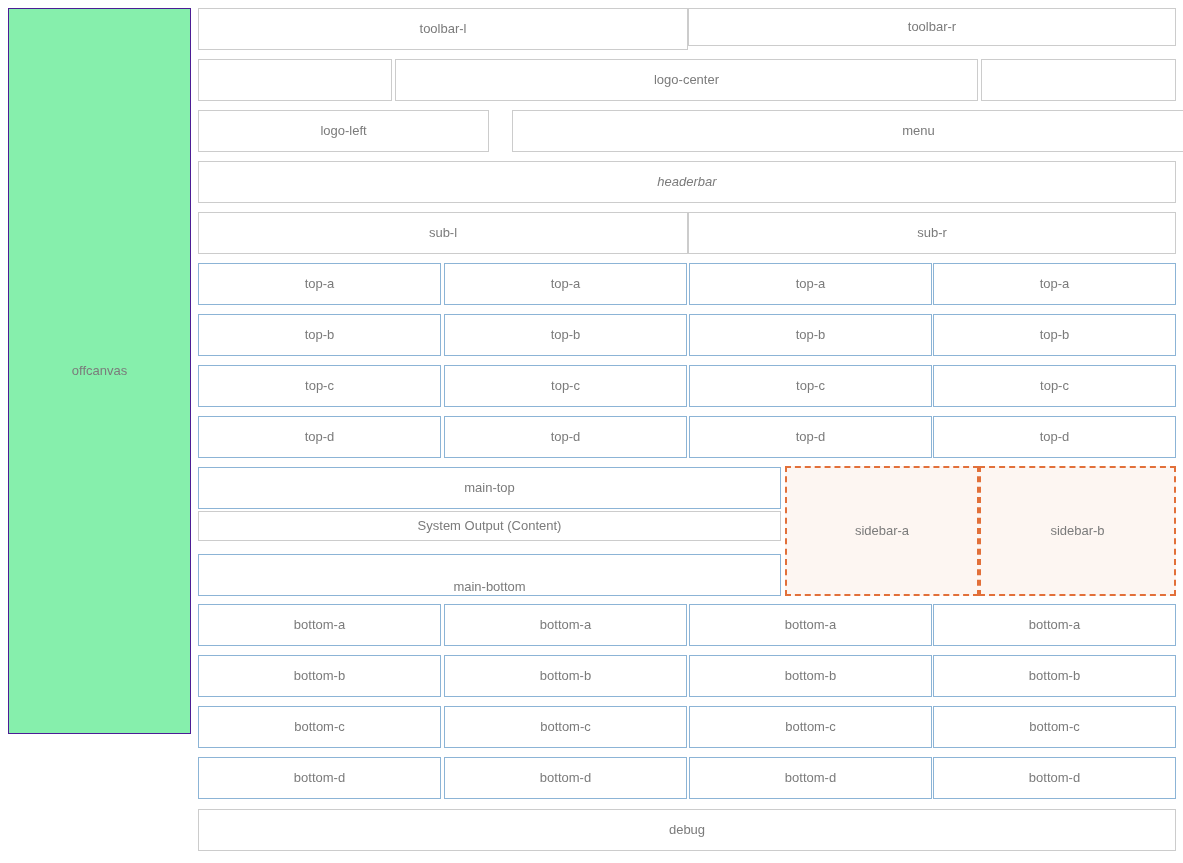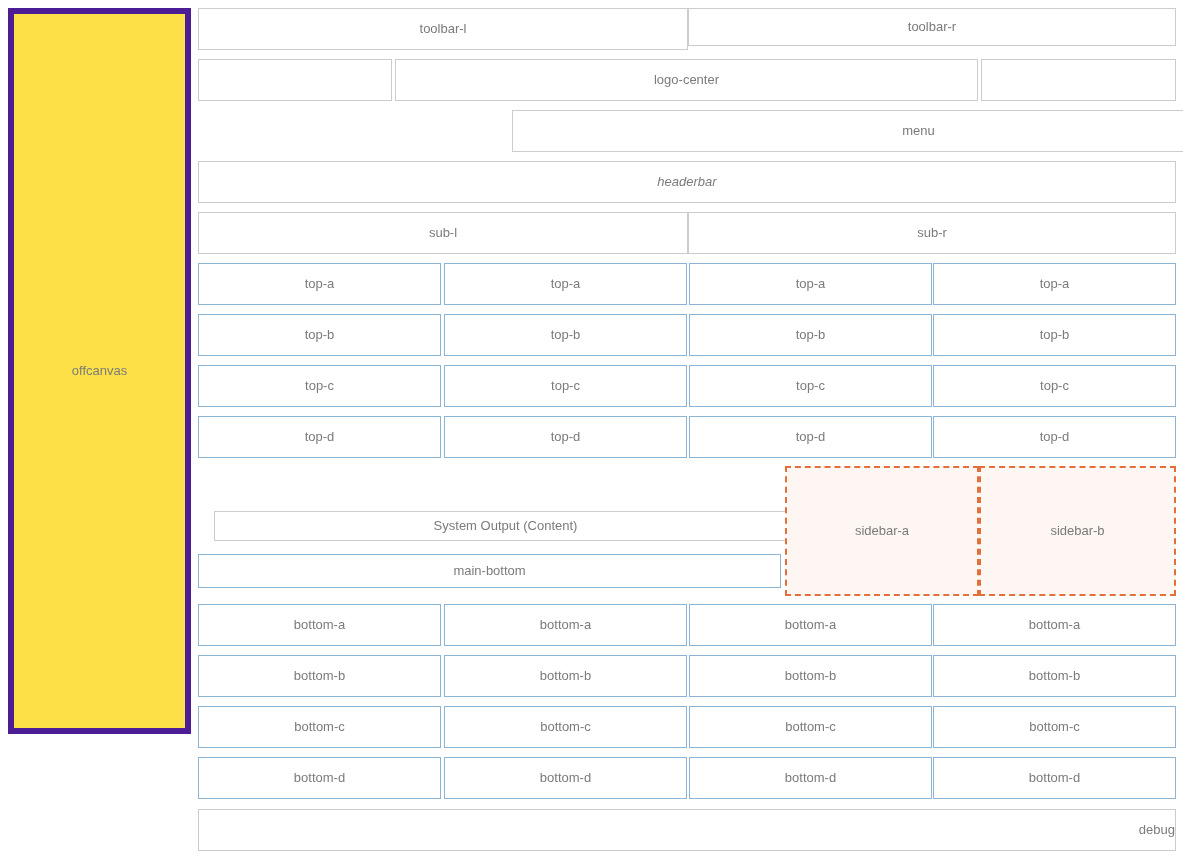--- a/index.html
+++ b/index.html
@@ -31,22 +31,22 @@
     white-space: nowrap;
     overflow: hidden;
   }
   .blk.gray   { border: 1px solid #cccccc; background:#ffffff; }
   .blk.blue   { border: 1px solid #8cb4d6; background:#ffffff; }
   .blk.dashed {
     border: 2px dashed #e2703a;
     background: #fdf6f2;
   }
   .blk.offcanvas {
-    border: 6px solid #4c1d95;
-    background: #fde047;
+    border: 1px solid #4c1d95;
+    background: #86efac;
   }
   .blk .lbl { pointer-events: none; }
 </style>
 </head>
 <body>
 
 <div id="page">
     <div class="blk offcanvas" style="left: 8px; top: 8px; width: 183px; height: 726px;">
       <span class="lbl">offcanvas</span>
     </div>
@@ -57,20 +57,23 @@
       <span class="lbl">toolbar-r</span>
     </div>
     <div class="blk gray" style="left: 198px; top: 59px; width: 194px; height: 42px;">
       <span class="lbl"></span>
     </div>
     <div class="blk gray" style="left: 395px; top: 59px; width: 583px; height: 42px;">
       <span class="lbl">logo-center</span>
     </div>
     <div class="blk gray" style="left: 981px; top: 59px; width: 195px; height: 42px;">
       <span class="lbl"></span>
+    </div>
+    <div class="blk gray" style="left: 198px; top: 110px; width: 291px; height: 42px;">
+      <span class="lbl">logo-left</span>
     </div>
     <div class="blk gray" style="left: 493px; top: 110px; width: 813px; height: 42px; margin-left: 19px;">
       <span class="lbl">menu</span>
     </div>
     <div class="blk gray" style="left: 198px; top: 161px; width: 978px; height: 42px; font-style: italic;">
       <span class="lbl">headerbar</span>
     </div>
     <div class="blk gray" style="left: 688px; top: 212px; width: 488px; height: 42px;">
       <span class="lbl">sub-r</span>
     </div>
@@ -118,24 +121,27 @@
     </div>
     <div class="blk blue" style="left: 444px; top: 416px; width: 243px; height: 42px;">
       <span class="lbl">top-d</span>
     </div>
     <div class="blk blue" style="left: 689px; top: 416px; width: 243px; height: 42px;">
       <span class="lbl">top-d</span>
     </div>
     <div class="blk blue" style="left: 933px; top: 416px; width: 243px; height: 42px;">
       <span class="lbl">top-d</span>
     </div>
-    <div class="blk gray" style="left: 198px; top: 511px; width: 583px; height: 30px; margin-left: 16px;">
+    <div class="blk blue" style="left: 198px; top: 467px; width: 583px; height: 42px;">
+      <span class="lbl">main-top</span>
+    </div>
+    <div class="blk gray" style="left: 198px; top: 511px; width: 583px; height: 30px;">
       <span class="lbl">System Output (Content)</span>
     </div>
-    <div class="blk blue" style="left: 198px; top: 554px; width: 583px; height: 34px;">
+    <div class="blk blue" style="left: 198px; top: 554px; width: 583px; height: 42px; align-items: flex-end;">
       <span class="lbl">main-bottom</span>
     </div>
     <div class="blk dashed" style="left: 785px; top: 466px; width: 194px; height: 130px;">
       <span class="lbl">sidebar-a</span>
     </div>
     <div class="blk dashed" style="left: 979px; top: 466px; width: 197px; height: 130px;">
       <span class="lbl">sidebar-b</span>
     </div>
     <div class="blk blue" style="left: 198px; top: 604px; width: 243px; height: 42px;">
       <span class="lbl">bottom-a</span>
@@ -178,16 +184,16 @@
     </div>
     <div class="blk blue" style="left: 444px; top: 757px; width: 243px; height: 42px;">
       <span class="lbl">bottom-d</span>
     </div>
     <div class="blk blue" style="left: 689px; top: 757px; width: 243px; height: 42px;">
       <span class="lbl">bottom-d</span>
     </div>
     <div class="blk blue" style="left: 933px; top: 757px; width: 243px; height: 42px;">
       <span class="lbl">bottom-d</span>
     </div>
-    <div class="blk gray" style="left: 198px; top: 809px; width: 978px; height: 42px; justify-content: flex-end;">
+    <div class="blk gray" style="left: 198px; top: 809px; width: 978px; height: 42px;">
       <span class="lbl">debug</span>
     </div>
   </div>
 
 </body></html>

